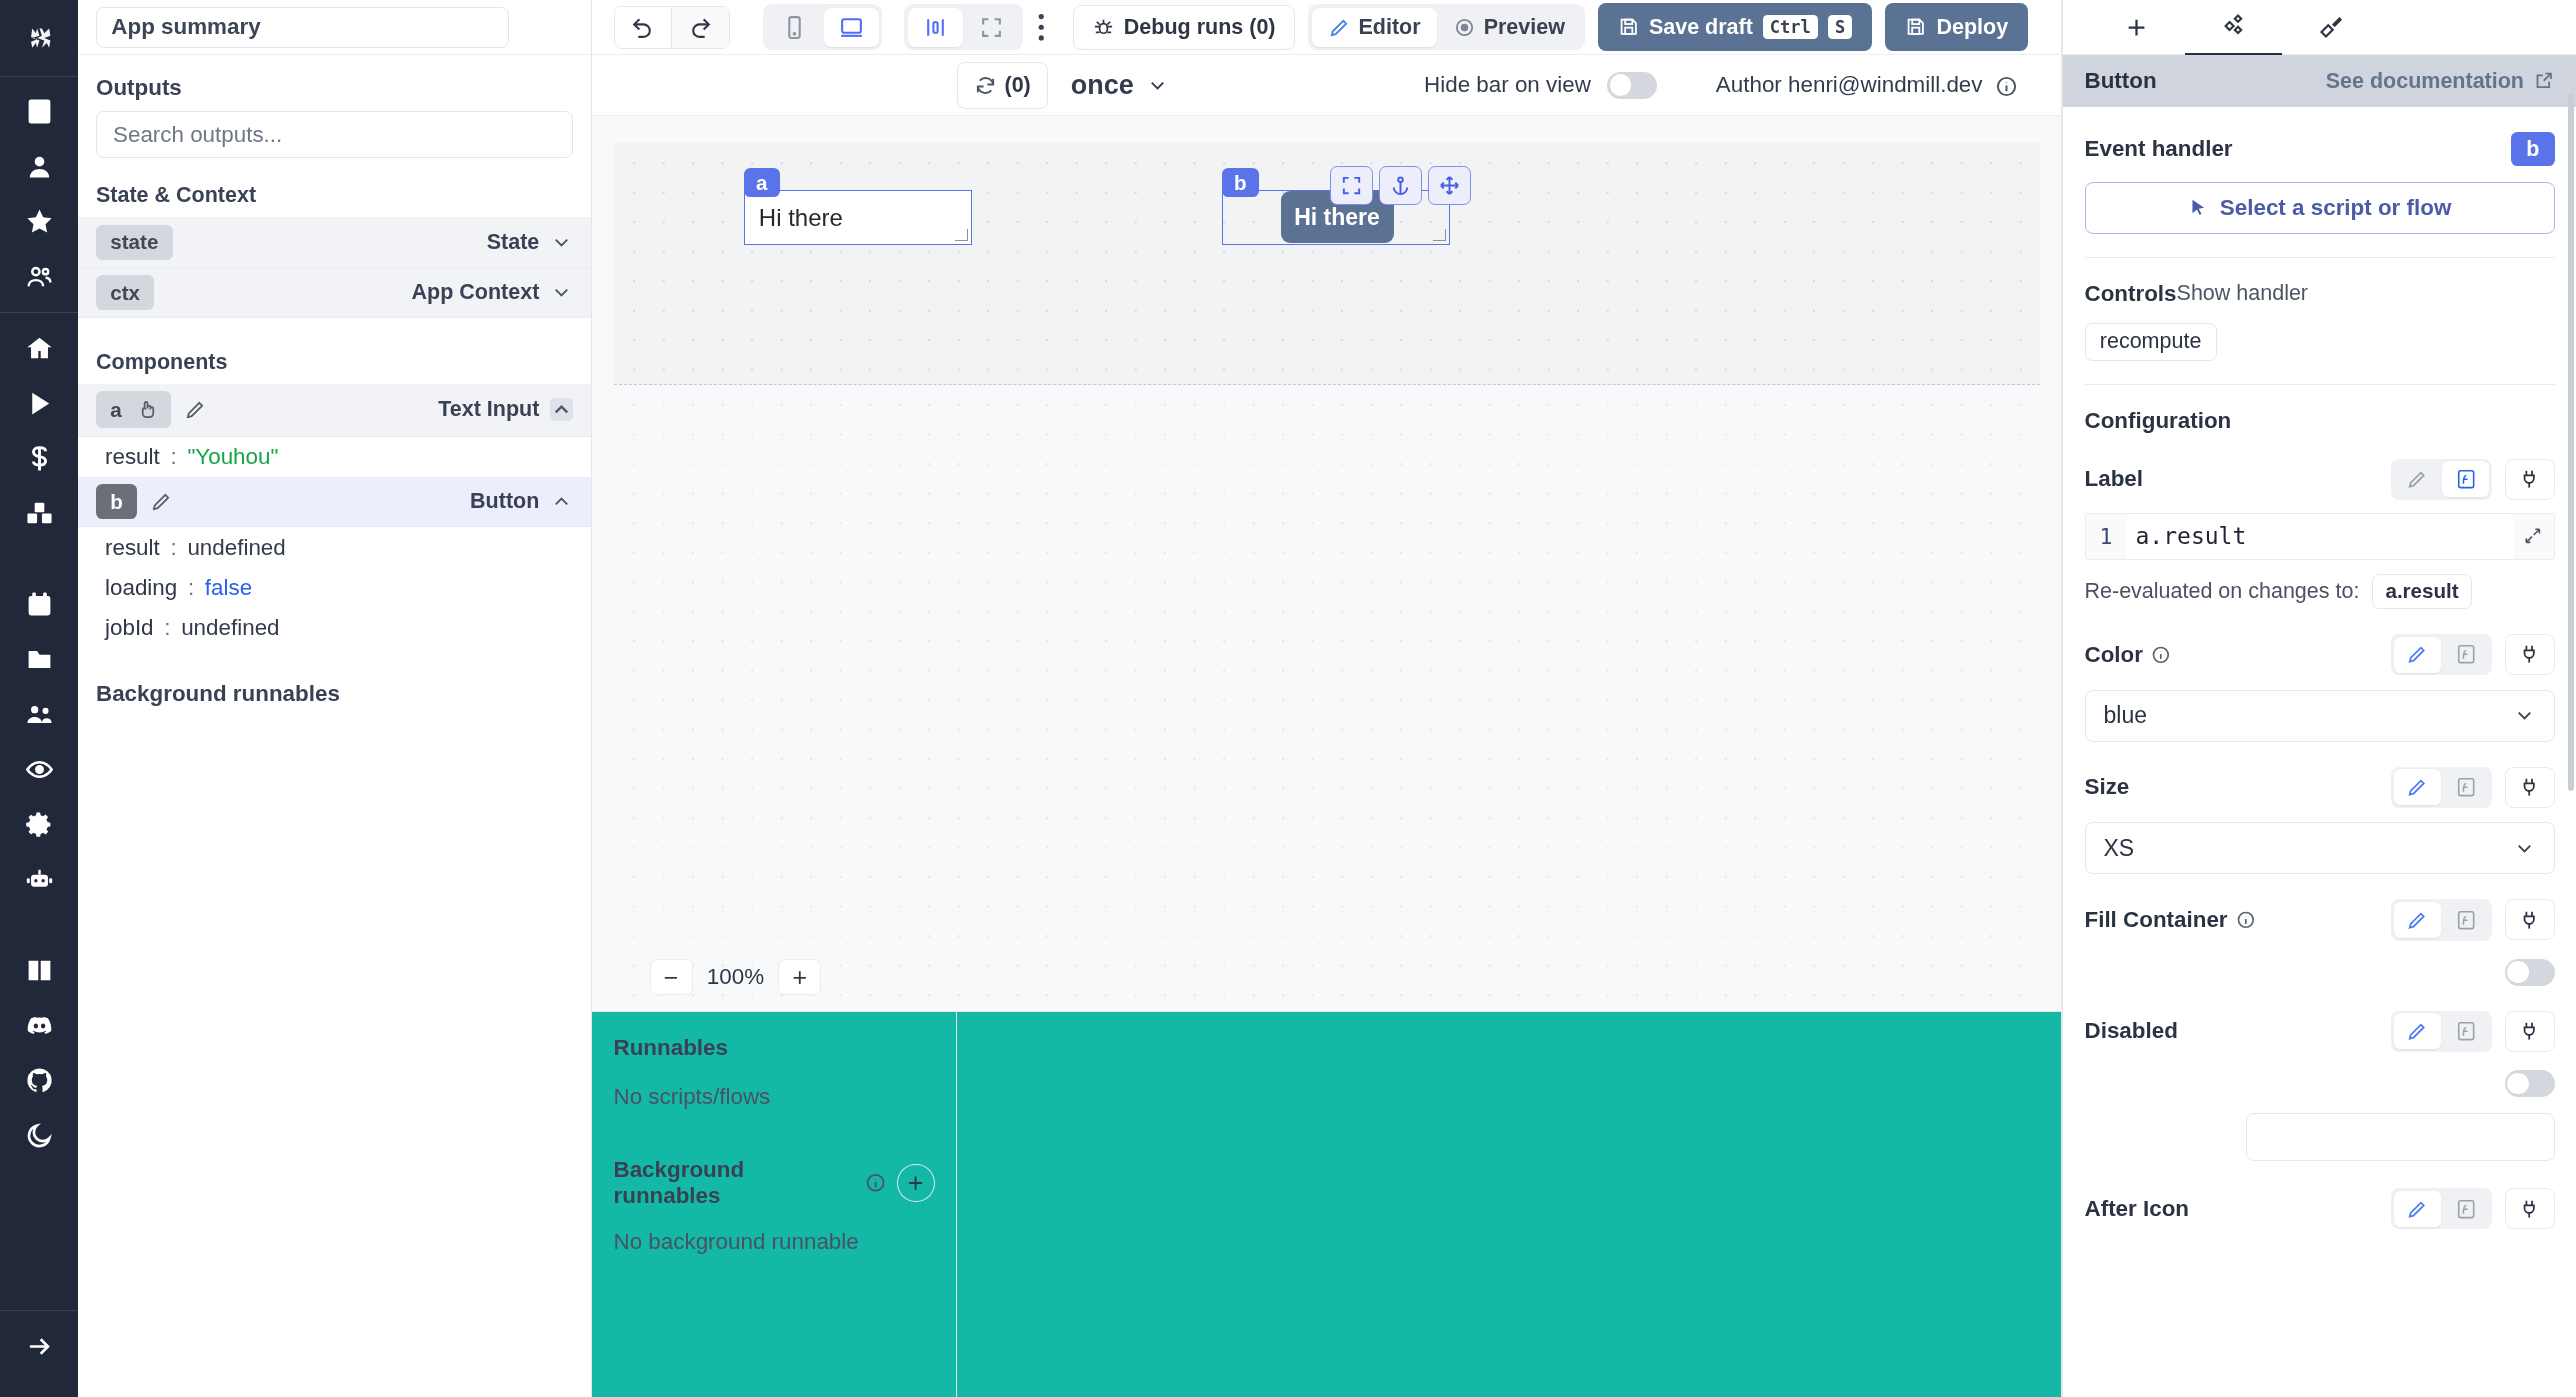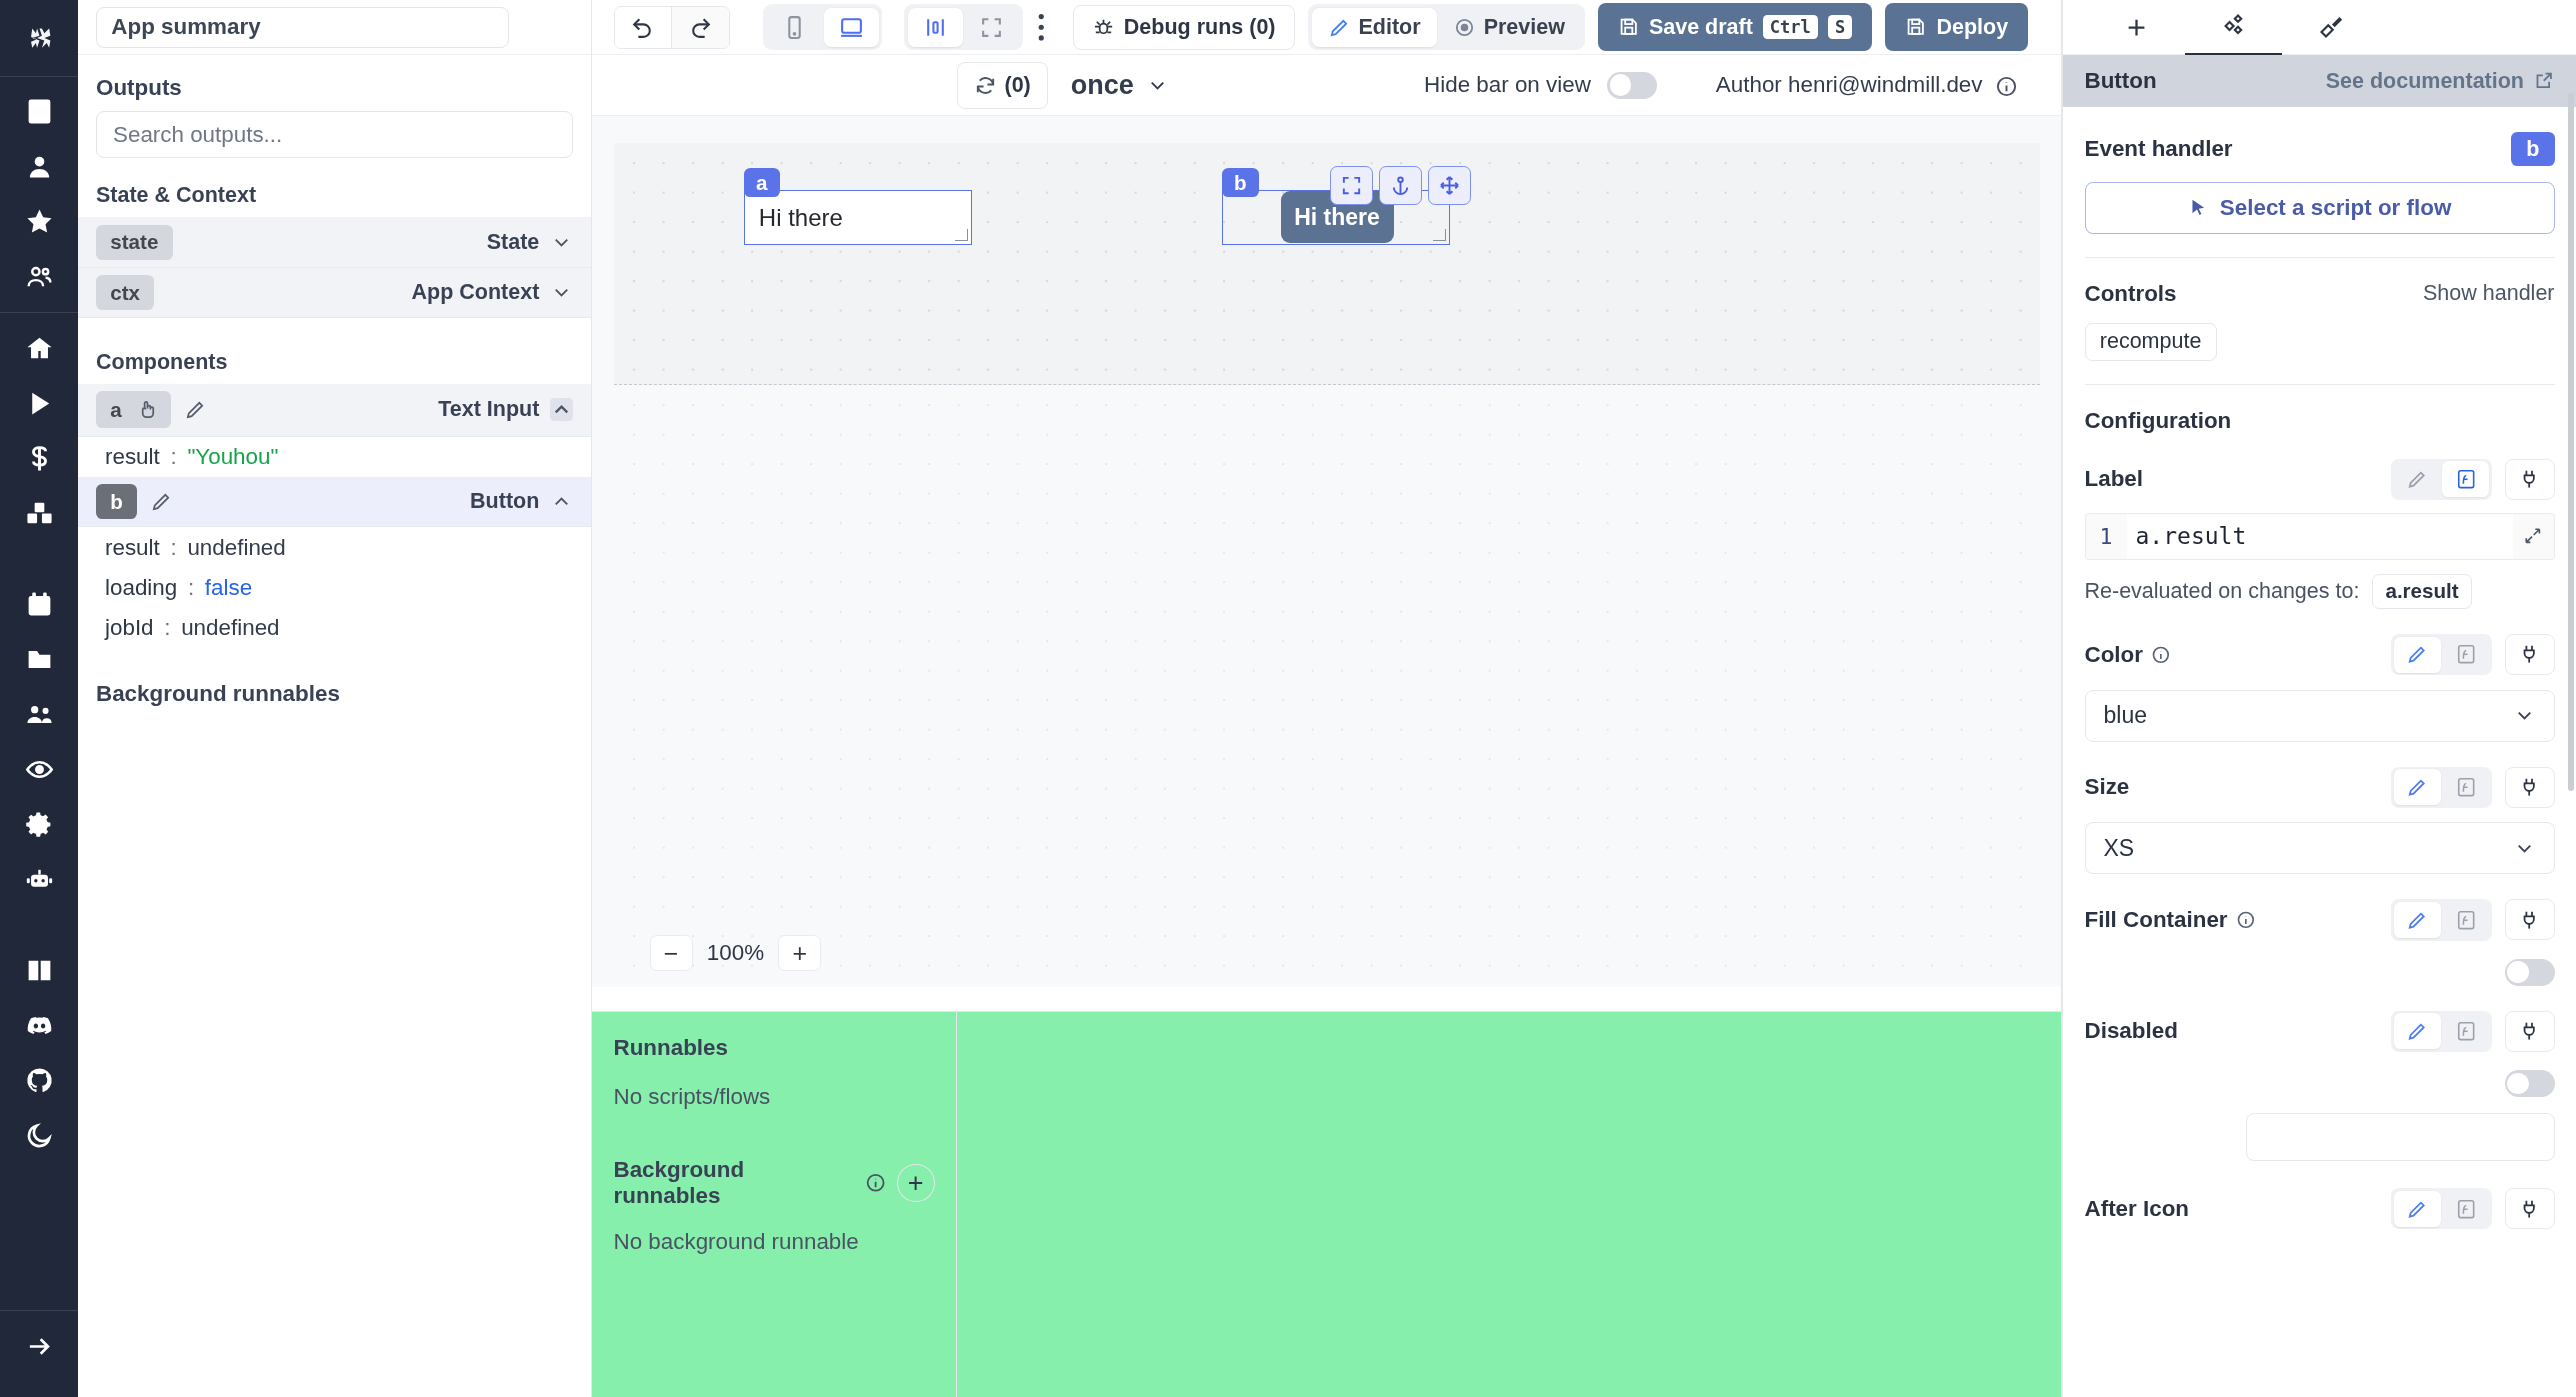--- a/index.html
+++ b/index.html
@@ -162,21 +162,21 @@
   }
   .handle {
     position:absolute; width:43px; height:39px; background:#eceefc; border:0.9px solid #7d8ff0;
     border-radius:7.2px; display:flex; align-items:center; justify-content:center; color:#4a5ce0; z-index:6;
   }
   .handle svg{width:23px;height:23px;}
   .zoom-bar { position:absolute; left:36px; bottom:16px; display:flex; align-items:center; gap:14.3px; z-index:8;}
   .zoom-btn { width:43px; height:36px; background:#fff; border:0.9px solid #ececf0; border-radius:7.2px;
               display:flex; align-items:center; justify-content:center; color:#303848; font-size:25px;}
   .zoom-val { font-size:22.4px; color:#2e3645; }
-  .bottom-panel { height: 386px; flex: 0 0 386px; display:flex; background:#86efac; border-top:0.9px solid #e5e7eb;margin-top:24px;}
+  .bottom-panel { height: 386px; flex: 0 0 386px; display:flex; background:#14b8a6; border-top:0.9px solid #e5e7eb;}
   .runnables-col { width: 365px; flex:0 0 365px; border-right:0.9px solid #e5e7eb; padding: 23px 21.5px;}
   .runnables-empty-col { flex:1 1 auto; }
   .r-title { font-size:22.4px; font-weight:700; color:#394254; }
   .r-sub { font-size:22.4px; color:#4a5262; margin-top:23px; }
   .r-row { display:flex; align-items:center; gap:10.7px; margin-top:47px; }
   .plus-circle { width:38px; height:38px; border:0.9px solid #e4e7eb; border-radius:50%;
                  display:flex; align-items:center; justify-content:center; color:#303848; font-size:27px; margin-left:auto;}
 
   
   .right { width: 514px; flex:0 0 514px; height:100%; background:#fff; display:flex; flex-direction:column;
@@ -197,21 +197,21 @@
   .rlabel { font-size:22.4px; font-weight:700; color:#2b3342; display:flex; align-items:center; gap:8px;}
   .rlabel svg.info { width:19.7px; height:19.7px; color:#5a6374; }
   .b-chip { background:#5b73e8; color:#fff; font-weight:700; font-size:21.5px;
             border-radius:6.3px; padding:4.5px 15px; }
   .wide-btn { width:100%; height:52px; border:0.9px solid #e4e7eb; border-radius:8px; background:#fff;
               display:flex; align-items:center; justify-content:center; gap:10.7px;
               font-size:22.4px; font-weight:700; color:#2b3342; margin-top:16px;}
   .wide-btn.outline-blue { border:0.9px solid #a9b6e8; color:#4a5ba8; }
   .wide-btn svg{width:21.5px;height:21.5px;}
   .divider { height:0.9px; background:#e9ebef; margin: 23px 0 0 0; }
-  .sec-head { display:flex; align-items:center; justify-content:space-between; margin-top:23px;gap:20px;}
+  .sec-head { display:flex; align-items:center; justify-content:flex-start; margin-top:23px;}
   .sec-h-title{font-size:22.4px;font-weight:700;color:#2b3342;}
   .sec-h-link{font-size:21.5px;color:#4b5563;}
   .pill { display:inline-flex; height:38px; align-items:center; padding:0 14.3px; border:0.9px solid #e4e7eb;
           border-radius:7.2px; font-size:21.5px; color:#2b3342; margin-top:16px;}
   .ctrl-icons { display:flex; align-items:center; gap:12.5px;}
   .seg2 { display:flex; background:#f0f1f4; border-radius:8px; padding:2.7px; gap:1.8px;}
   .seg2-btn { width:47px; height:36px; border-radius:6.3px; display:flex; align-items:center; justify-content:center;}
   .seg2-btn.active { background:#fff; box-shadow:0 0.9px 1.8px rgba(0,0,0,.07); }
   .seg2-btn svg { width:22.4px; height:22.4px; }
   .ic-pencil { color:#9aa1ad; } .ic-pencil.on { color:#4a7ef0; }

